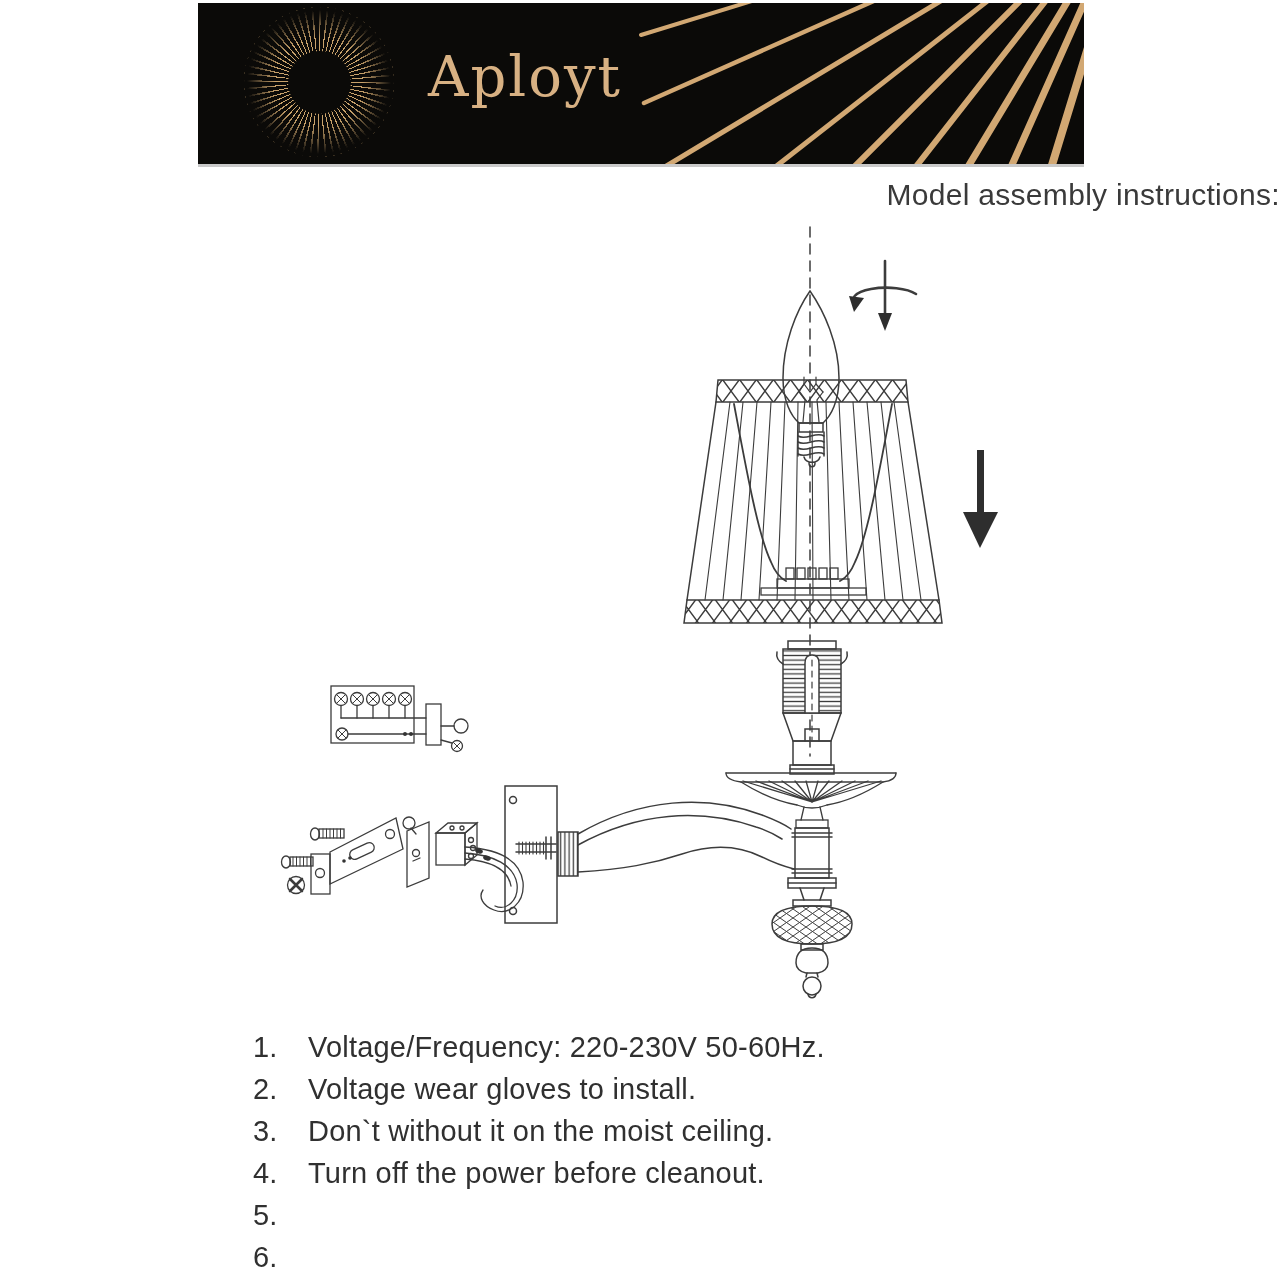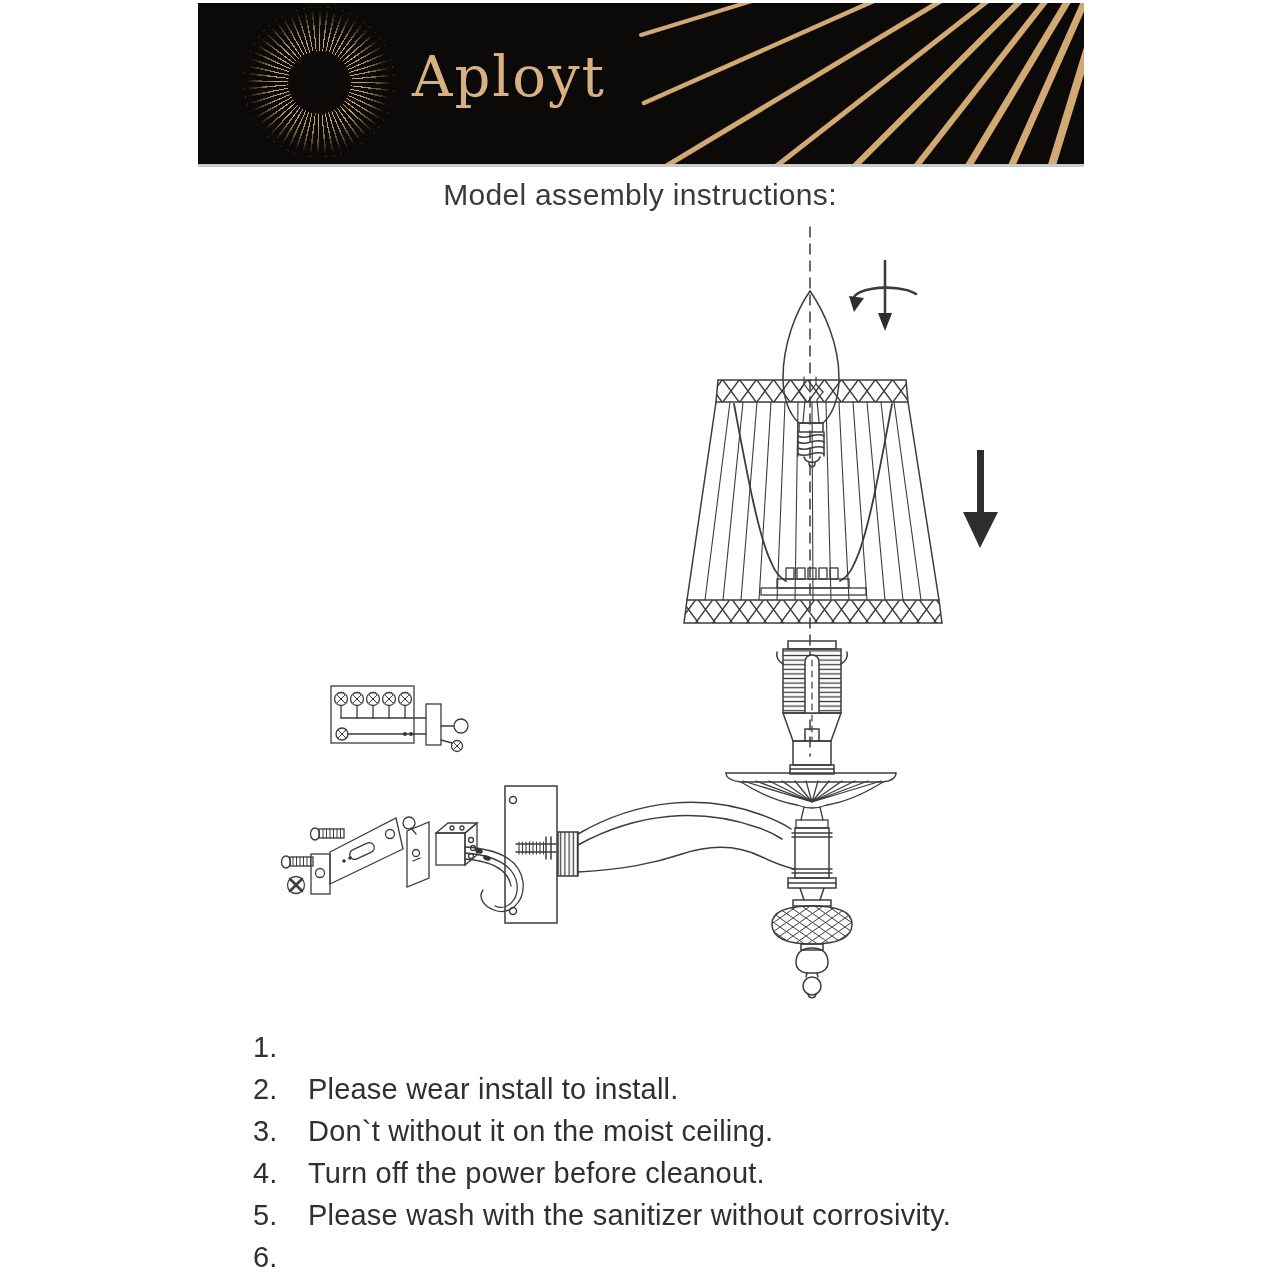--- a/index.html
+++ b/index.html
@@ -7,26 +7,26 @@
        font-family:"Liberation Sans", sans-serif;}
 
   
   .banner{position:absolute;left:198px;top:3px;width:886px;height:161px;
           background:#0b0a08;overflow:hidden;border-bottom:3px solid #c9c9c9;}
   .sunburst{position:absolute;left:46px;top:4px;width:150px;height:150px;border-radius:50%;
             background:repeating-conic-gradient(#c9a26b 0deg 1.5deg,#0b0a08 1.5deg 6deg);}
   .sunburst::before{content:'';position:absolute;inset:0;border-radius:50%;
             background:radial-gradient(closest-side,rgba(11,10,8,0) 0 58%,#0b0a08 96%);}
   .sunburst::after{content:'';position:absolute;inset:29%;border-radius:50%;background:#0b0a08;}
-  .brand{position:absolute;left:214px;top:46px;font-family:"DejaVu Serif",serif;
+  .brand{position:absolute;left:230px;top:46px;font-family:"DejaVu Serif",serif;
          font-weight:400;font-size:56px;line-height:1;color:#d8b183;letter-spacing:2px;}
   .fan{position:absolute;left:0;top:0;}
 
   
-  .titleblock{position:absolute;left:0;right:0;top:176px;text-align:center;
+  .titleblock{position:absolute;left:0;right:0;top:176px;text-align:right;
               color:#3a3a3a;font-size:30px;font-weight:500;line-height:37px;letter-spacing:.3px;}
 
   
   .diagram{position:absolute;left:250px;top:210px;}
 
   
   .instructions{position:absolute;left:253px;top:1026px;color:#303030;
                 font-size:29px;font-weight:500;letter-spacing:.2px;}
   .instructions .row{display:flex;height:42px;align-items:center;}
   .instructions .num{width:55px;flex:0 0 55px;}
@@ -270,33 +270,33 @@
       <circle cx="457" cy="746" r="5.5"></circle>
         <path d="M453.5,742.5 L460.5,749.5 M460.5,742.5 L453.5,749.5" stroke-width="1"></path>
     </g>
 
   </g>
 </svg>
 
 <div class="instructions">
   <div class="row">
     <span class="num">1.</span>
+    <span class="txt">Voltage/Frequency: 220-230V 50-60Hz.</span>
   </div>
   <div class="row">
     <span class="num">2.</span>
-    <span class="txt">Please wear install to install.</span>
+    <span class="txt">Voltage wear gloves to install.</span>
   </div>
   <div class="row">
     <span class="num">3.</span>
     <span class="txt">Don`t without it on the moist ceiling.</span>
   </div>
   <div class="row">
     <span class="num">4.</span>
     <span class="txt">Turn off the power before cleanout.</span>
   </div>
   <div class="row">
     <span class="num">5.</span>
-    <span class="txt">Please wash with the sanitizer without corrosivity.</span>
   </div>
   <div class="row">
     <span class="num">6.</span>
   </div>
 </div>
 
 </body></html>

